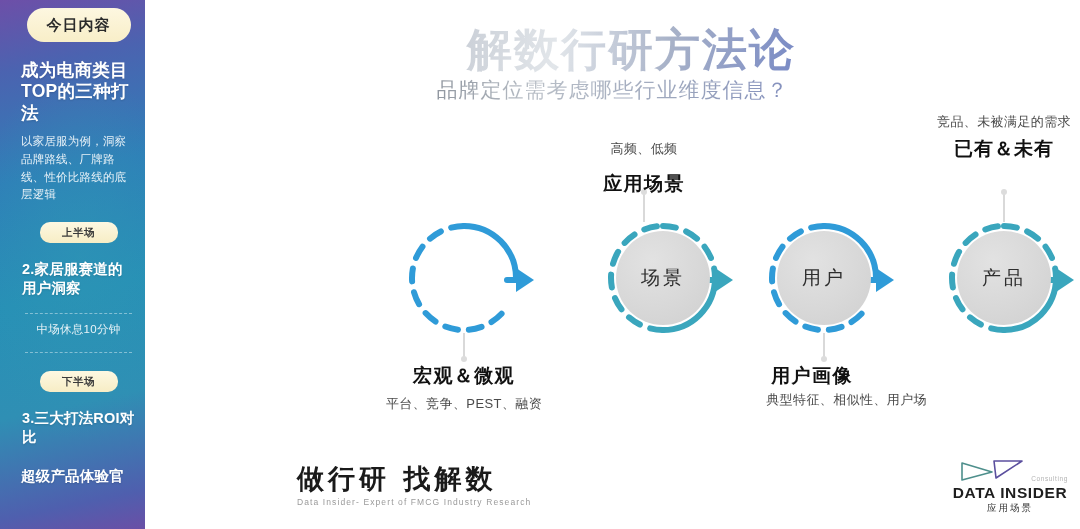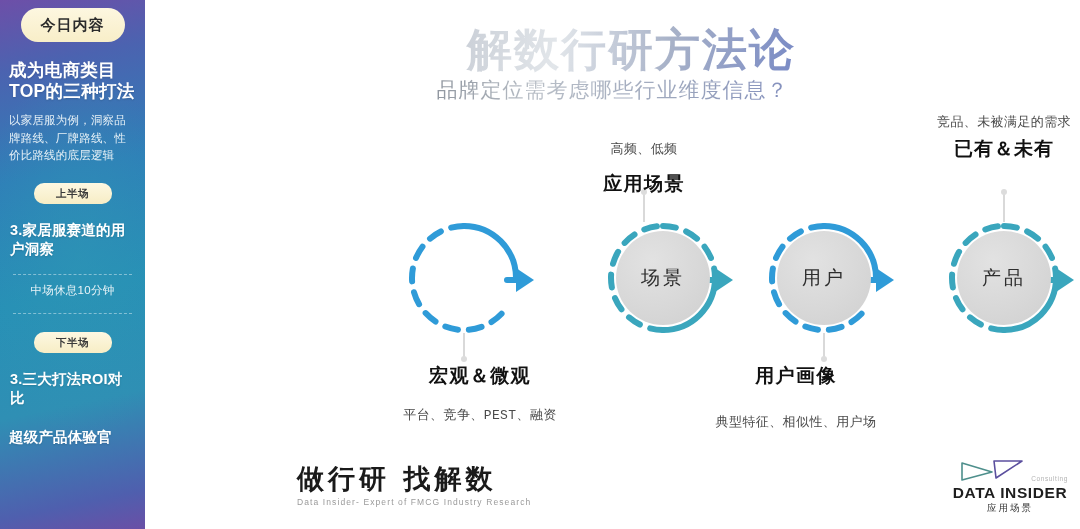--- a/index.html
+++ b/index.html
@@ -14,21 +14,21 @@
   #sidebar{
     position:absolute; left:0; top:0; width:145px; height:529px;
     background:linear-gradient(168deg,#6d4fa8 0%,#4b63b0 13%,#2f7fb8 33%,#2790b6 55%,#2f8fb4 75%,#4f5fae 93%,#6a4fa6 100%);
     overflow:hidden;
   }
   #sidebar:after{
     content:""; position:absolute; inset:0;
     background:radial-gradient(ellipse 150px 260px at 55% 48%, rgba(46,150,180,.55) 0%, rgba(46,150,180,0) 72%);
     pointer-events:none;
   }
-  .sb-inner{ position:relative; z-index:2; padding:0 9px; }
+  .sb-inner{ position:relative; z-index:2; padding:0 9px;margin-left:12px; }
 
   .sb-badge{
     display:block; margin:8px auto 0; width:104px; height:34px;
     background:linear-gradient(180deg,#fdf7e0 0%,#f8eec8 100%);
     border-radius:17px;
     color:#2b2b2b; font-size:15px; font-weight:bold; letter-spacing:1px;
     line-height:34px; text-align:center;
   }
   .sb-h1{
     margin-top:18px; color:#ffffff; font-size:17.5px; font-weight:bold;
@@ -129,21 +129,21 @@
 <body>
 
 <div id="sidebar">
   <div class="sb-inner">
     <div class="sb-badge">今日内容</div>
     <div class="sb-h1">成为电商类目TOP的三种打法</div>
     <div class="sb-sub">以家居服为例，洞察品牌路线、厂牌路线、性价比路线的底层逻辑</div>
 
     <div class="sb-pill">上半场</div>
 
-    <div class="sb-item">3.家居服赛道的用户洞察</div>
+    <div class="sb-item">2.家居服赛道的用户洞察</div>
 
     <div class="sb-rule"></div>
     <div class="sb-break">中场休息10分钟</div>
     <div class="sb-rule"></div>
 
     <div class="sb-pill">下半场</div>
 
     <div class="sb-item">3.三大打法ROI对比</div>
     <div class="sb-last">超级产品体验官</div>
   </div>
@@ -159,23 +159,23 @@
   <div class="node">
     <div class="ring-box" style="left:261px; top:220px;">
       <svg viewBox="0 0 116 116">
         <path d="M 58 6 A 52 52 0 0 1 110 58" fill="none" stroke="#2f9bd8" stroke-width="6" stroke-linecap="round"></path>
         <path d="M 58 6 A 52 52 0 0 0 6 58 A 52 52 0 0 0 58 110 A 52 52 0 0 0 101 87" fill="none" stroke="#2f9bd8" stroke-width="6" stroke-linecap="round" stroke-dasharray="13 11"></path>
         <path d="M 110 58 L 110 48 L 128 60 L 110 72 L 110 62 Z" fill="#2f9bd8"></path>
         <path d="M 101 60 L 112 60" stroke="#2f9bd8" stroke-width="6" stroke-linecap="round"></path>
       </svg>
     </div>
     <div class="connector conn-down" style="left:318px; top:333px; height:26px;"></div>
-    <div class="lbl" style="left:220px; top:363px;">
+    <div class="lbl" style="left:204px; top:363px;">
       <div class="big">宏观＆微观</div>
-      <div class="small" style="margin-top:18px;font-family:Liberation Mono, monospace;">平台、竞争、PEST、融资</div>
+      <div class="small" style="margin-top:6px;">平台、竞争、PEST、融资</div>
     </div>
   </div>
 
   <div class="node">
     <div class="ring-box" style="left:460px; top:220px;">
       <svg viewBox="0 0 116 116">
         <path d="M 58 110 A 52 52 0 0 1 6 58 A 52 52 0 0 1 58 6" fill="none" stroke="#3aa6bd" stroke-width="6" stroke-linecap="round" stroke-dasharray="13 11"></path>
         <path d="M 58 6 A 52 52 0 0 1 110 58" fill="none" stroke="#3aa6bd" stroke-width="6" stroke-linecap="round" stroke-dasharray="13 11"></path>
         <path d="M 58 110 A 52 52 0 0 0 110 58" fill="none" stroke="#3aa6bd" stroke-width="6" stroke-linecap="round"></path>
         <path d="M 110 58 L 110 48 L 128 60 L 110 72 L 110 62 Z" fill="#3aa6bd"></path>
@@ -198,23 +198,23 @@
         <path d="M 58 6 A 52 52 0 0 1 110 58" fill="none" stroke="#2f9bd8" stroke-width="6" stroke-linecap="round"></path>
         <path d="M 58 6 A 52 52 0 0 0 6 58 A 52 52 0 0 0 58 110 A 52 52 0 0 0 101 87" fill="none" stroke="#2f9bd8" stroke-width="6" stroke-linecap="round" stroke-dasharray="13 11"></path>
         <path d="M 110 58 L 110 48 L 128 60 L 110 72 L 110 62 Z" fill="#2f9bd8"></path>
         <path d="M 101 60 L 112 60" stroke="#2f9bd8" stroke-width="6" stroke-linecap="round"></path>
       </svg>
       <div class="disc">
         <span>用户</span>
       </div>
     </div>
     <div class="connector conn-down" style="left:678px; top:333px; height:26px;"></div>
-    <div class="lbl" style="left:536px; top:363px;">
+    <div class="lbl" style="left:552px; top:363px;">
       <div class="big">用户画像</div>
-      <div class="small" style="margin-top:24px;">典型特征、相似性、用户场</div>
+      <div class="small" style="margin-top:2px;text-align:right;">典型特征、相似性、用户场</div>
     </div>
   </div>
 
   <div class="node">
     <div class="ring-box" style="left:801px; top:220px;">
       <svg viewBox="0 0 116 116">
         <path d="M 58 110 A 52 52 0 0 1 6 58 A 52 52 0 0 1 58 6" fill="none" stroke="#3aa6bd" stroke-width="6" stroke-linecap="round" stroke-dasharray="13 11"></path>
         <path d="M 58 6 A 52 52 0 0 1 110 58" fill="none" stroke="#3aa6bd" stroke-width="6" stroke-linecap="round" stroke-dasharray="13 11"></path>
         <path d="M 58 110 A 52 52 0 0 0 110 58" fill="none" stroke="#3aa6bd" stroke-width="6" stroke-linecap="round"></path>
         <path d="M 110 58 L 110 48 L 128 60 L 110 72 L 110 62 Z" fill="#3aa6bd"></path>

